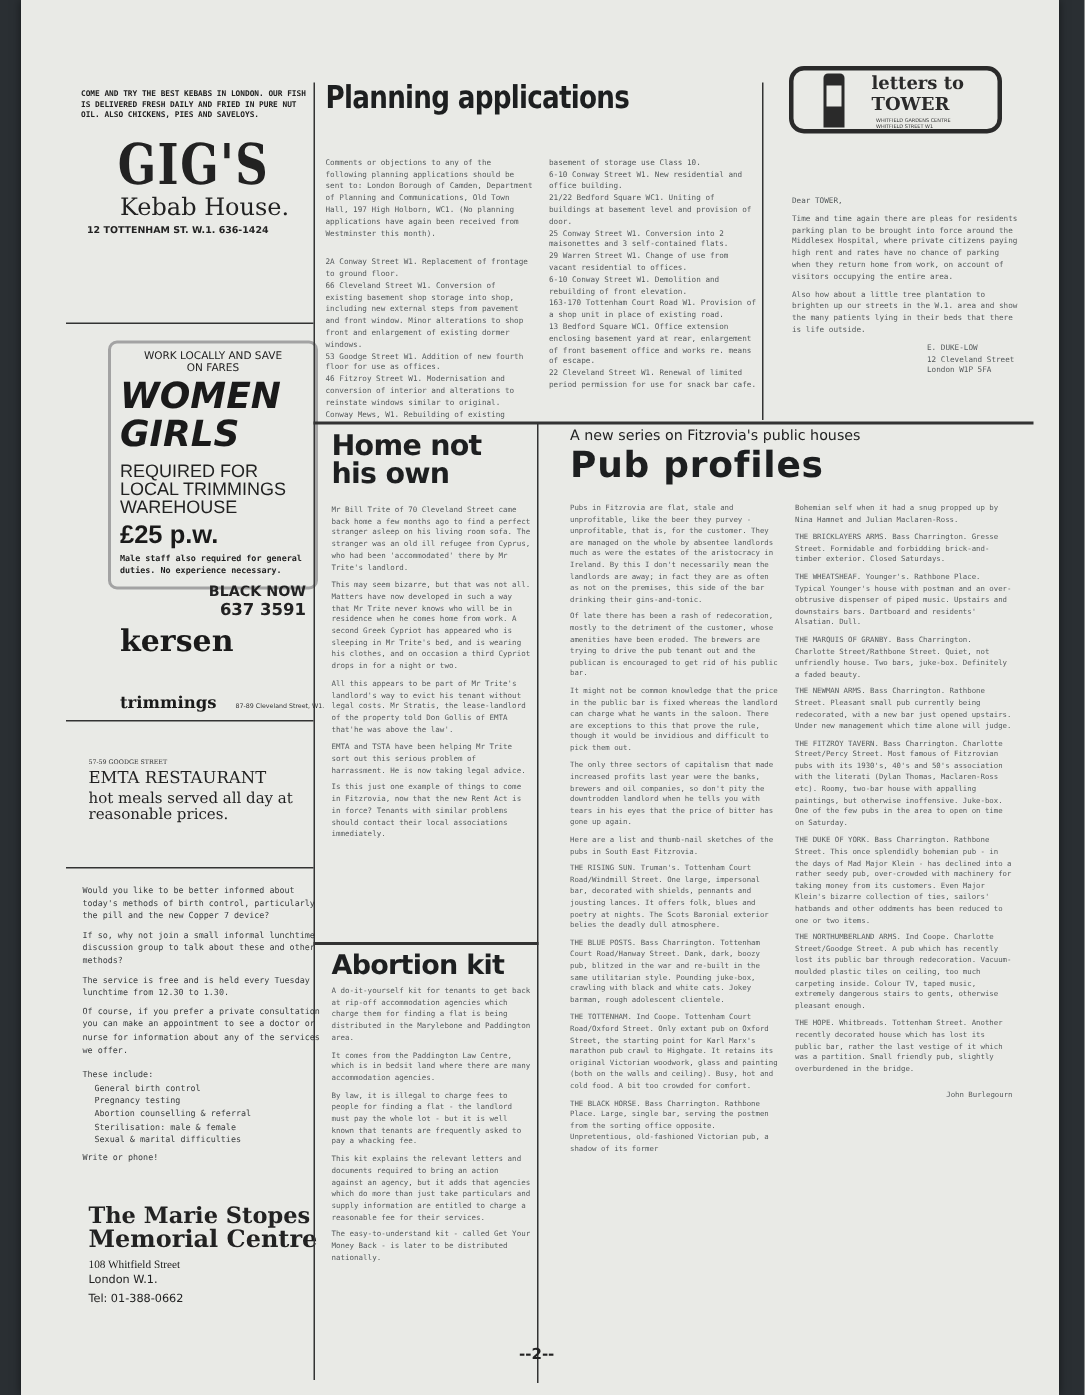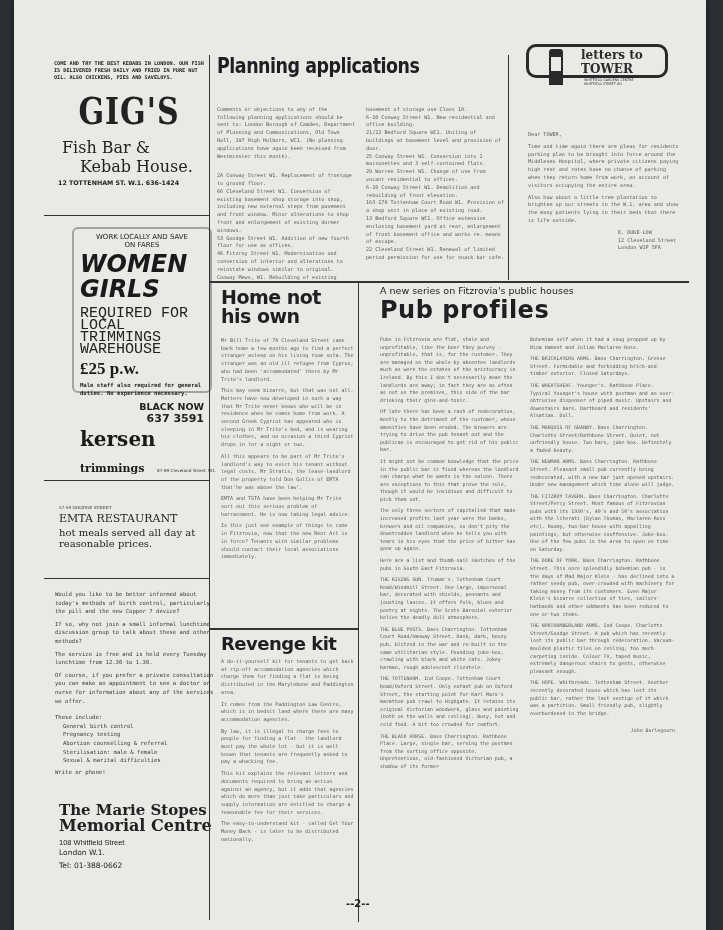--- a/index.html
+++ b/index.html
@@ -15,32 +15,31 @@
   .bold{font-weight:bold;color:#333;}
 </style>
 </head>
 <body>
 
 <div class="page">
 
   <div class="abs" style="left:40px;top:60px;width:150px;height:150px;">
     <div class="type bold" style="font-size:5.2px;line-height:7px;color:#222;">COME AND TRY THE BEST KEBABS IN LONDON.  OUR FISH IS DELIVERED FRESH DAILY AND FRIED IN PURE NUT OIL.  ALSO CHICKENS, PIES AND SAVELOYS.</div>
     <div class="head" style="font-family:'DejaVu Serif',serif;font-size:30px;text-align:center;margin-top:12px;letter-spacing:1px;color:#222;transform:scaleY(1.25);">GIG'S</div>
-    <div class="serifbig" style="font-size:16px;margin-top:10px;margin-left:8px;">Fish Bar &amp;</div>
     <div class="serifbig" style="font-size:16px;margin-left:26px;">Kebab House.</div>
     <div style="font-family:'DejaVu Sans',sans-serif;font-weight:bold;font-size:6.3px;margin-left:4px;margin-top:3px;color:#222;">12 TOTTENHAM ST. W.1.  636-1424</div>
   </div>
   <div class="rule-h" style="left:30px;top:215px;width:165px;"></div>
 
   <div class="abs" style="left:58px;top:227px;width:140px;height:166px;border:2px solid #a3a3a3;border-radius:6px;padding:4px 6px;box-sizing:border-box;">
     <div style="font-family:'DejaVu Sans',sans-serif;font-size:7px;text-align:center;color:#222;padding:0 10px;">WORK LOCALLY AND SAVE ON FARES</div>
     <div style="font-family:'DejaVu Sans',sans-serif;font-style:italic;font-weight:bold;font-size:24px;color:#1a1a1a;line-height:25px;margin-top:3px;">WOMEN</div>
     <div style="font-family:'DejaVu Sans',sans-serif;font-style:italic;font-weight:bold;font-size:24px;color:#1a1a1a;line-height:25px;">GIRLS</div>
-    <div style="font-family:Liberation Mono, monospace;font-size:15px;line-height:12px;color:#222;margin-top:6px;">REQUIRED FOR LOCAL TRIMMINGS WAREHOUSE</div>
-    <div style="font-family:Liberation Serif, serif;font-weight:bold;font-size:17px;color:#1a1a1a;margin-top:3px;">£25 p.w.</div>
+    <div style="font-family:Liberation Sans, sans-serif;font-size:12px;line-height:12px;color:#222;margin-top:6px;">REQUIRED FOR LOCAL TRIMMINGS WAREHOUSE</div>
+    <div style="font-family:Liberation Sans, sans-serif;font-weight:bold;font-size:17px;color:#1a1a1a;margin-top:3px;">£25 p.w.</div>
     <div class="type bold" style="font-size:5.6px;line-height:7.5px;color:#222;margin-top:3px;">Male staff also required for general duties. No experience necessary.</div>
     <div style="font-family:'DejaVu Sans',sans-serif;font-weight:bold;font-size:9.5px;text-align:right;color:#222;margin-top:4px;">BLACK NOW</div>
     <div style="font-family:'DejaVu Sans',sans-serif;font-weight:bold;font-size:11px;text-align:right;color:#222;">637 3591</div>
     <div style="font-family:'DejaVu Serif',serif;font-weight:bold;font-size:20px;color:#1a1a1a;margin-top:2px;">kersen</div>
   </div>
   <div class="abs" style="left:66px;top:457px;width:140px;">
     <span style="font-family:'DejaVu Serif',serif;font-weight:bold;font-size:11px;color:#1a1a1a;">trimmings</span>
     <span style="font-family:'DejaVu Sans',sans-serif;font-size:4.2px;color:#333;margin-left:3px;">87-89 Cleveland Street, W1.</span>
   </div>
   <div class="rule-h" style="left:30px;top:480px;width:165px;"></div>
@@ -61,21 +60,21 @@
     <div style="padding-left:8px;">General birth control</div>
     <div style="padding-left:8px;">Pregnancy testing</div>
     <div style="padding-left:8px;">Abortion counselling &amp; referral</div>
     <div style="padding-left:8px;">Sterilisation: male &amp; female</div>
     <div style="padding-left:8px;">Sexual &amp; marital difficulties</div>
     <div style="margin-top:3px;">Write or phone!</div>
   </div>
   <div class="abs" style="left:45px;top:802px;width:160px;">
     <div class="serifbig" style="font-size:15px;line-height:16px;font-weight:bold;">The Marie Stopes</div>
     <div class="serifbig" style="font-size:16px;line-height:16px;font-weight:bold;">Memorial Centre</div>
-    <div style="font-family:Liberation Sans, sans-serif;font-size:7.5px;color:#222;margin-top:4px;">108 Whitfield Street</div>
+    <div style="font-family:Liberation Serif, serif;font-size:7.5px;color:#222;margin-top:4px;">108 Whitfield Street</div>
     <div style="font-family:'DejaVu Sans',sans-serif;font-size:7.5px;color:#222;margin-top:1px;">London W.1.</div>
     <div style="font-family:'DejaVu Sans',sans-serif;font-size:7.5px;color:#222;margin-top:4px;">Tel: 01-388-0662</div>
   </div>
 
   <div class="rule-v" style="left:195px;top:55px;height:865px;"></div>
   <div class="rule-v" style="left:344px;top:282px;height:640px;"></div>
   <div class="rule-v" style="left:494px;top:55px;height:225px;"></div>
   <div class="rule-h" style="left:195px;top:281px;width:480px;height:2px;"></div>
   <div class="rule-h" style="left:195px;top:628px;width:150px;height:2px;"></div>
 
@@ -93,21 +92,21 @@
 6-10 Conway Street W1.  New residential and office building.
 21/22 Bedford Square WC1.  Uniting of buildings at basement level and provision of door.
 25 Conway Street W1.  Conversion into 2 maisonettes and 3 self-contained flats.
 29 Warren Street W1.  Change of use from vacant residential to offices.
 6-10 Conway Street W1.  Demolition and rebuilding of front elevation.
 163-170 Tottenham Court Road W1.  Provision of a shop unit in place of existing road.
 13 Bedford Square WC1.  Office extension enclosing basement yard at rear, enlargement of front basement office and works re. means of escape.
 22 Cleveland Street W1.  Renewal of limited period permission for use for snack bar cafe.</p>
   </div>
 
-  <div class="abs" style="left:512px;top:44px;width:142px;height:34px;border:3px solid #2a2a2a;border-radius:10px;box-sizing:border-box;">
+  <div class="abs" style="left:512px;top:44px;width:142px;height:45px;border:3px solid #2a2a2a;border-radius:10px;box-sizing:border-box;">
     <div style="position:absolute;left:20px;top:2px;width:14px;height:36px;background:#2a2a2a;border-radius:3px 3px 0 0;">
       <div style="position:absolute;left:2px;top:8px;width:10px;height:14px;background:#e9eae6;"></div>
     </div>
     <div style="position:absolute;left:52px;top:1px;font-family:'DejaVu Serif',serif;font-weight:bold;font-size:12px;color:#2a2a2a;">letters to</div>
     <div style="position:absolute;left:52px;top:15px;font-family:'DejaVu Serif',serif;font-weight:bold;font-size:12px;color:#2a2a2a;">TOWER</div>
     <div style="position:absolute;left:55px;top:31px;font-family:'DejaVu Sans',sans-serif;font-size:3.3px;color:#333;">WHITFIELD GARDENS CENTRE</div>
     <div style="position:absolute;left:55px;top:35px;font-family:'DejaVu Sans',sans-serif;font-size:3.3px;color:#333;">WHITFIELD STREET W1</div>
   </div>
   <div class="abs type" style="left:514px;top:131px;width:152px;font-size:5.1px;line-height:7.8px;">
     <p>Dear TOWER,</p>
@@ -125,21 +124,21 @@
     <div>his own</div>
   </div>
   <div class="abs type" style="left:207px;top:337px;width:135px;font-size:5px;line-height:7.7px;">
     <p>Mr Bill Trite of 70 Cleveland Street came back home a few months ago to find a perfect stranger asleep on his living room sofa.  The stranger was an old ill refugee from Cyprus, who had been 'accommodated' there by Mr Trite's landlord.</p>
     <p>This may seem bizarre, but that was not all.  Matters have now developed in such a way that Mr Trite never knows who will be in residence when he comes home from work.  A second Greek Cypriot has appeared who is sleeping in Mr Trite's bed, and is wearing his clothes, and on occasion a third Cypriot drops in for a night or two.</p>
     <p>All this appears to be part of Mr Trite's landlord's way to evict his tenant without legal costs.  Mr Stratis, the lease-landlord of the property told Don Gollis of EMTA that'he was above the law'.</p>
     <p>EMTA and TSTA have been helping Mr Trite sort out this serious problem of harrassment.  He is now taking legal advice.</p>
     <p>Is this just one example of things to come in Fitzrovia, now that the new Rent Act is in force?  Tenants with similar problems should contact their local associations immediately.</p>
   </div>
 
-  <div class="abs head" style="left:207px;top:633px;font-size:18px;">Revenge kit</div>
+  <div class="abs head" style="left:207px;top:633px;font-size:18px;">Abortion kit</div>
   <div class="abs type" style="left:207px;top:658px;width:135px;font-size:5px;line-height:7.7px;">
     <p>A do-it-yourself kit for tenants to get back at rip-off accommodation agencies which charge them for finding a flat is being distributed in the Marylebone and Paddington area.</p>
     <p>It comes from the Paddington Law Centre, which is in bedsit land where there are many accommodation agencies.</p>
     <p>By law, it is illegal to charge fees to people for finding a flat - the landlord must pay the whole lot - but it is well known that tenants are frequently asked to pay a whacking fee.</p>
     <p>This kit explains the relevant letters and documents required to bring an action against an agency, but it adds that agencies which do more than just take particulars and supply information are entitled to charge a reasonable fee for their services.</p>
     <p>The easy-to-understand kit - called Get Your Money Back - is later to be distributed nationally.</p>
   </div>
 
   <div class="abs" style="left:366px;top:285px;font-family:'DejaVu Sans',sans-serif;font-size:9.5px;color:#222;">A new series on Fitzrovia's public houses</div>
   <div class="abs head" style="left:366px;top:296px;font-size:24px;letter-spacing:0.5px;">Pub profiles</div>

